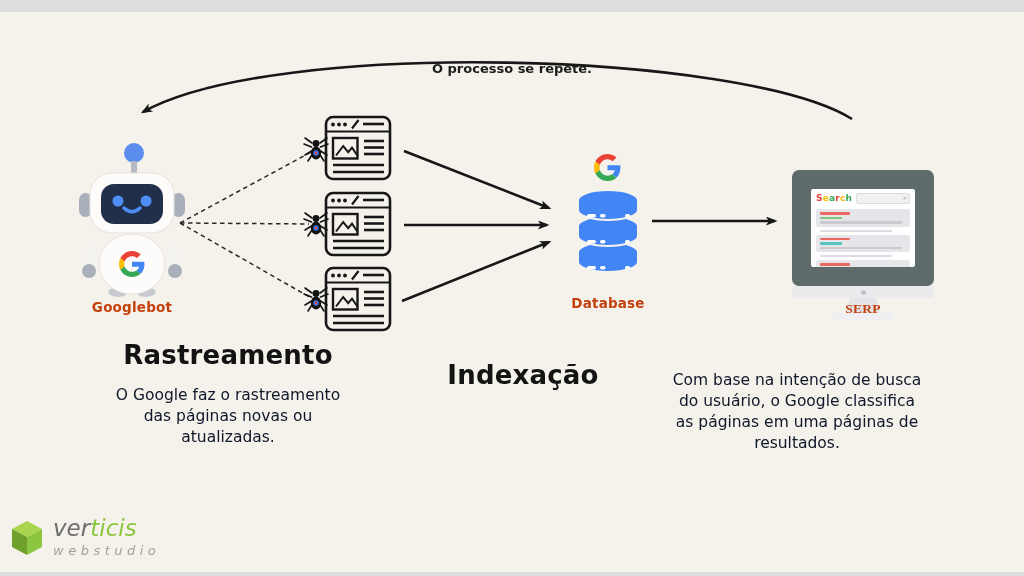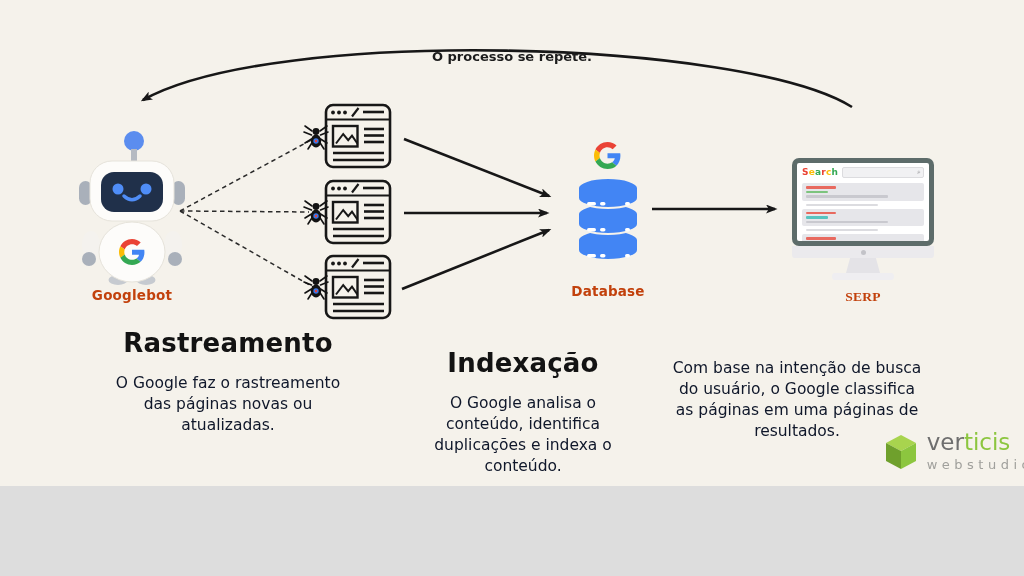--- a/index.html
+++ b/index.html
@@ -1,27 +1,27 @@
 <!DOCTYPE html>
 <html><head>
 <meta charset="utf-8">
 <style>
   html,body{margin:0;padding:0;}
   body{font-family:"DejaVu Sans","Liberation Sans",sans-serif;background:#ddd;}
-  #canvas{position:relative;width:1024px;height:486px;background:#f5f2eb;overflow:hidden;margin:0 auto;}
+  #canvas{position:relative;width:1024px;height:560px;background:#f5f2eb;overflow:hidden;margin:12px auto;}
   .abs{position:absolute;}
   svg{display:block;}
   #connectors{position:absolute;left:0;top:0;z-index:1;pointer-events:none;}
   .node{z-index:2;}
   .node-label{font-size:13.5px;font-weight:700;color:#c2410c;text-align:center;letter-spacing:.2px;}
   #repeat-label{left:0;top:49px;width:1024px;text-align:center;font-size:13px;font-weight:700;color:#1c1c1c;z-index:2;}
 
   
   #monitor{left:792px;top:158px;width:142px;z-index:2;}
-  .mon-frame{background:#5d6c6a;border-radius:7px;padding:5px;height:78px;}
+  .mon-frame{background:#5d6c6a;border-radius:7px;padding:19px;height:78px;}
   .mon-screen{background:#ffffff;border-radius:2px;height:100%;padding:4px 5px;box-sizing:border-box;overflow:hidden;}
   .scr-head{display:flex;align-items:center;gap:4px;margin-bottom:5px;}
   .search-word{font-size:9px;font-weight:700;letter-spacing:.2px;line-height:1;}
   .search-box{flex:1;height:9px;background:#f1f1f3;border:1px solid #dcdcdf;border-radius:2px;position:relative;}
   .mag{position:absolute;right:2px;top:1px;font-size:7px;color:#8a8a8e;line-height:1;}
   .res-card{background:#e6e6ea;border-radius:2px;padding:3px 4px 3px;margin-bottom:3px;}
   .bar{height:2.5px;border-radius:1px;margin-bottom:2px;}
   .bar-red{width:30px;background:#e8695f;}
   .bar-teal{width:22px;background:#57c4c0;}
   .bar-green{width:22px;background:#7cc47e;}
@@ -39,21 +39,21 @@
 
   
   .col{z-index:2;text-align:center;}
   .col-title{font-size:26px;font-weight:700;color:#131313;letter-spacing:.2px;}
   .col-body{font-size:15.5px;line-height:1.36;color:#0f172a;margin-top:15px;}
   #col-1{left:100px;top:328px;width:256px;}
   #col-2{left:410px;top:348px;width:226px;}
   #col-3{left:668px;top:343px;width:258px;}
 
   
-  #footer-logo{left:0;right:0;bottom:14px;display:flex;justify-content:flex-end;z-index:2;}
+  #footer-logo{left:0;right:0;bottom:14px;display:flex;justify-content:flex-start;z-index:2;font-style:italic;}
   .logo-inner{display:flex;align-items:center;gap:9px;transform:translateX(10px);}
   .brand-line{font-size:23px;line-height:1;font-weight:400;}
   .brand-gray{color:#6e6e6e;}
   .brand-green{color:#8cc63f;}
   .brand-sub{font-size:13px;letter-spacing:4.5px;color:#a0a09c;margin-top:3px;}
 </style>
 </head>
 <body>
 
 <div id="canvas">
@@ -242,21 +242,20 @@
     <div class="mon-base"></div>
   </div>
   <div class="abs node node-label" id="serp-label">SERP</div>
 
   <div class="abs col" id="col-1">
     <div class="col-title">Rastreamento</div>
     <div class="col-body">O Google faz o rastreamento das páginas novas ou atualizadas.</div>
   </div>
   <div class="abs col" id="col-2">
     <div class="col-title">Indexação</div>
-    <div class="col-body">O Google analisa o conteúdo, identifica duplicações e indexa o conteúdo.</div>
   </div>
   <div class="abs col" id="col-3">
     <div class="col-body">Com base na intenção de busca do usuário, o Google classifica as páginas em uma páginas de resultados.</div>
   </div>
 
   <div class="abs" id="footer-logo">
     <div class="logo-inner">
       <svg width="34" height="38" viewBox="0 0 34 38">
         <polygon points="17,2 32,10 17,18 2,10" fill="#a8d44e"></polygon>
         <polygon points="2,10 17,18 17,36 2,28" fill="#6fa02c"></polygon>

